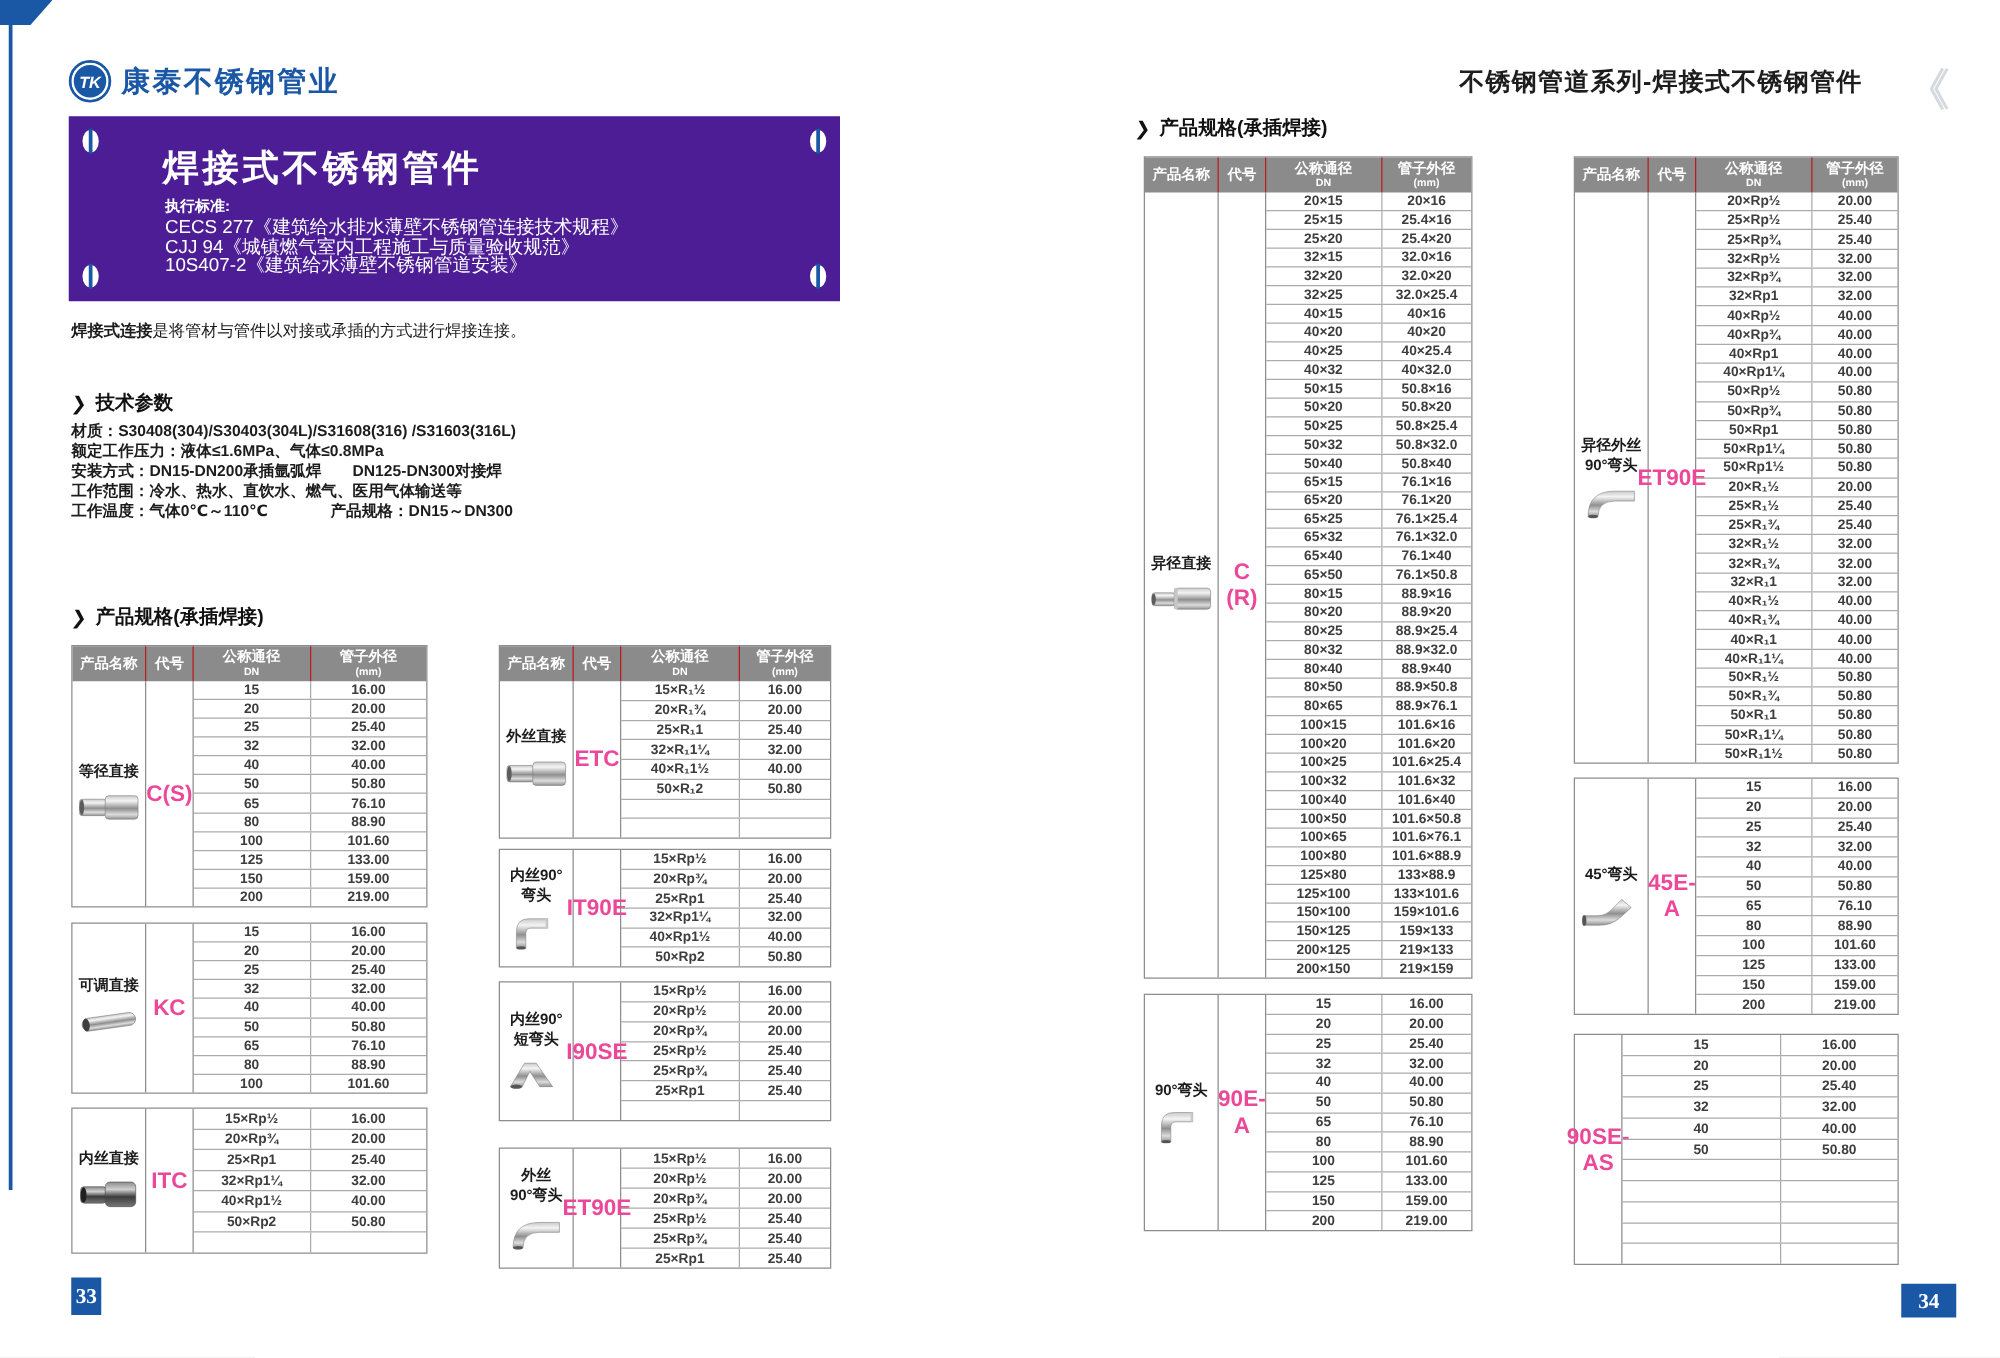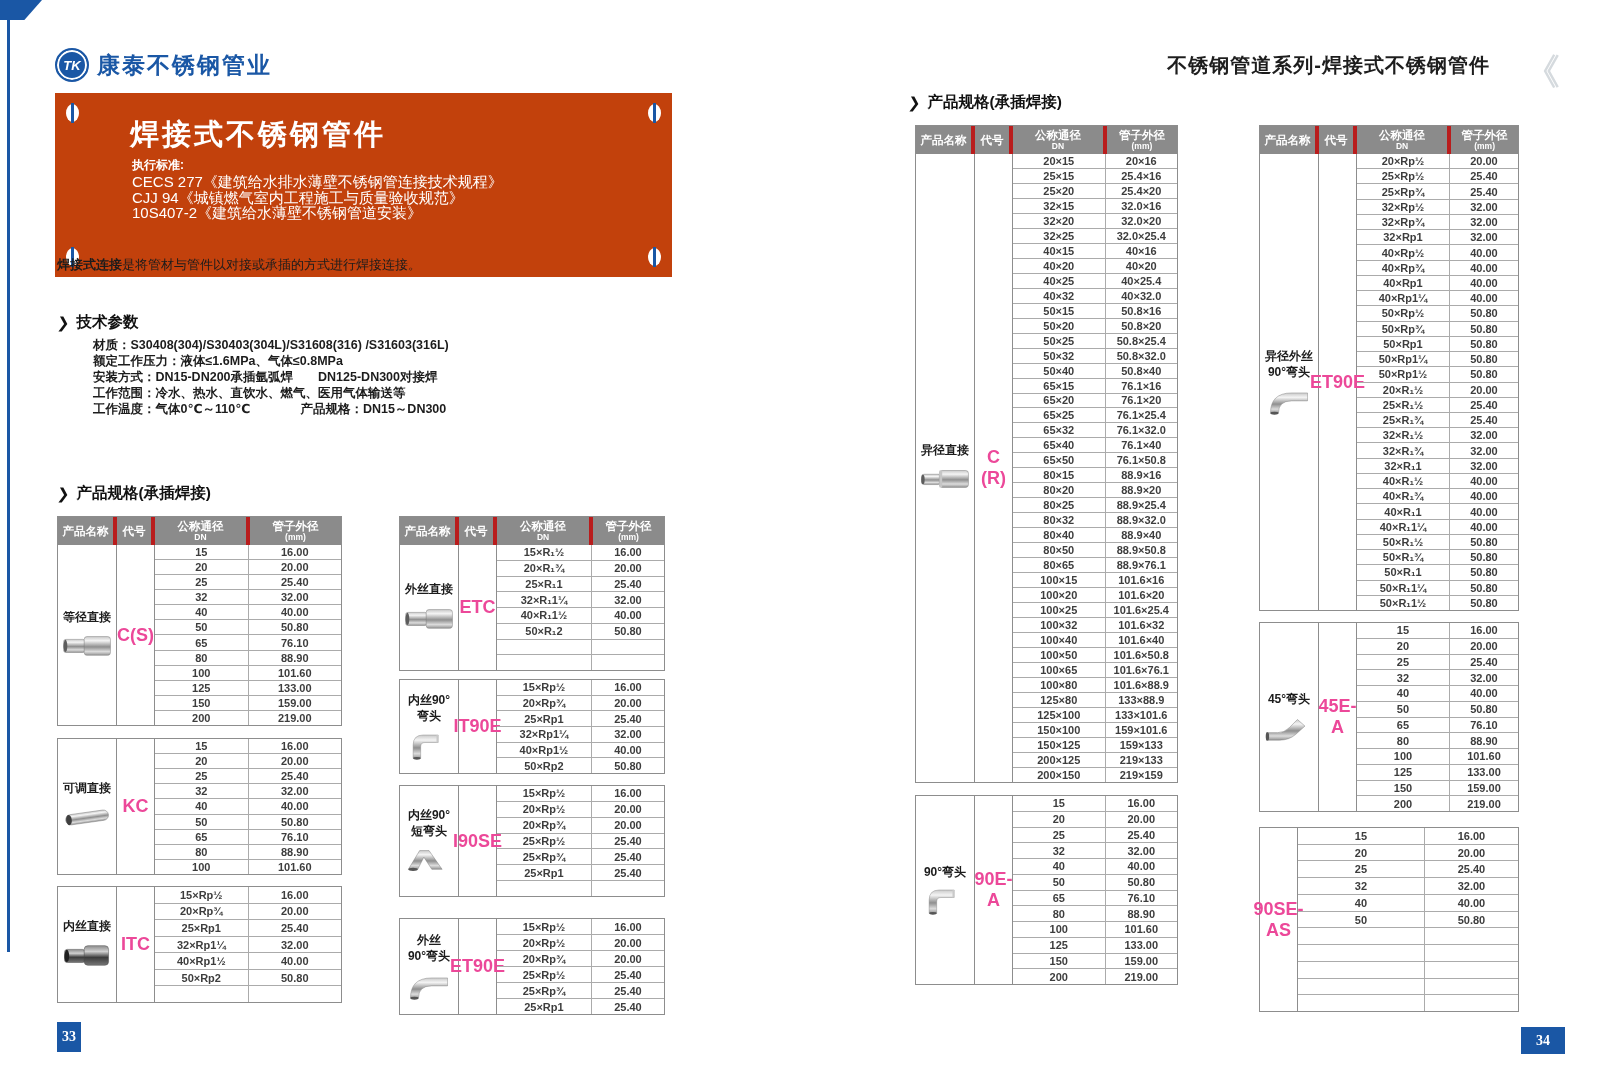--- a/index.html
+++ b/index.html
@@ -10,49 +10,49 @@
         clip-path:polygon(0 0,100% 0,58% 100%,0 100%);}
   .edge-line{position:absolute;left:7px;top:0;width:3px;height:952px;background:#1a57a5;}
   .p34-chev{position:absolute;left:1524px;top:48px;font-size:36px;color:#d5dade;font-weight:bold;}
   
   .logo{position:absolute;left:55px;top:48px;display:flex;align-items:center;gap:8px;}
   .logo-disc{width:30px;height:30px;border-radius:50%;background:#1a57a5;color:#fff;display:flex;
         align-items:center;justify-content:center;font-style:italic;font-weight:bold;font-size:13px;
         border:2px solid #1a57a5;box-shadow:inset 0 0 0 2px #fff;}
   .logo-text{font-size:23px;font-weight:bold;color:#1a57a5;letter-spacing:2px;}
   
-  .banner{position:absolute;left:55px;top:93px;width:617px;height:184px;background:#c2410c;color:#fff;}
+  .banner{position:absolute;left:55px;top:93px;width:617px;height:148px;background:#4c1d95;color:#fff;}
   .banner-title{position:absolute;left:75px;top:22px;font-size:29px;font-weight:bold;letter-spacing:3px;}
   .banner-std-label{position:absolute;left:77px;top:64px;font-size:12px;font-weight:bold;}
   .banner-stds{position:absolute;left:77px;top:81px;font-size:15px;line-height:15.5px;}
   .bean{position:absolute;width:13px;height:18px;background:#fff;border-radius:50%;}
   .bean::after{content:'';position:absolute;left:5px;top:-1px;bottom:-1px;width:3px;background:#1a57a5;}
   .bean.tl{left:11px;top:11px;} .bean.tr{right:11px;top:11px;}
   .bean.bl{left:11px;bottom:11px;} .bean.br{right:11px;bottom:11px;}
   
   .intro{position:absolute;left:57px;top:256px;font-size:13px;color:#1c1c1c;}
   .intro b{font-weight:bold;}
   .sec{position:absolute;font-size:15.5px;font-weight:bold;color:#111;display:flex;align-items:center;gap:7px;}
   .sec .mark{font-size:15px;font-weight:bold;transform:skewX(-6deg);}
   .sec-tech{left:57px;top:312px;}
   .sec-spec-l{left:57px;top:483px;}
   .sec-spec-r{left:908px;top:92px;}
-  .tech-lines{position:absolute;left:57px;top:337px;font-size:12.5px;font-weight:600;color:#1c1c1c;line-height:16px;margin-left:36px;}
+  .tech-lines{position:absolute;left:57px;top:337px;font-size:12.5px;font-weight:600;color:#1c1c1c;line-height:16px;}
   .p34-header{position:absolute;left:890px;top:52px;width:600px;text-align:right;font-size:20px;
         font-weight:bold;color:#1d1d1d;letter-spacing:1px;}
   
   .pgnum{position:absolute;background:#1a57a5;color:#fff;display:flex;align-items:center;justify-content:center;
-        font-family:"Liberation Serif","DejaVu Serif",serif;font-weight:bold;font-size:14px;}
+        font-family:"Liberation Serif","DejaVu Serif",serif;font-weight:bold;font-size:17px;}
   .pg33{left:57px;top:1022px;width:24px;height:30px;}
   .pg34{left:1521px;top:1027px;width:44px;height:27px;}
   
   .tbl{position:absolute;display:flex;flex-direction:column;border:1px solid #8d8d8d;background:#fff;box-sizing:border-box;}
   .thead{display:flex;height:28px;background:#8b8b8b;color:#fff;flex:none;}
   .th{display:flex;flex-direction:column;align-items:center;justify-content:center;font-weight:bold;
-        font-size:11.5px;line-height:1.1;border-right:4px solid #b91c1c;box-sizing:border-box;}
+        font-size:11.5px;line-height:1.1;border-right:1px solid #b91c1c;box-sizing:border-box;}
   .th small{font-size:8.5px;font-weight:bold;}
   .th.c1{width:59px;flex:none;} .th.c2{width:38px;flex:none;}
   .th.c3{flex:var(--f3,1);} .th.c4{flex:var(--f4,1);border-right:none;}
   .tb{display:flex;flex:1;min-height:0;}
   .pcell{width:59px;flex:none;border-right:1px solid #8d8d8d;display:flex;flex-direction:column;
         align-items:center;justify-content:center;gap:5px;box-sizing:border-box;padding:2px;}
   .pname{font-size:12px;font-weight:bold;color:#1c1c1c;text-align:center;white-space:pre-line;line-height:1.3;}
   .ccell{width:38px;flex:none;border-right:1px solid #8d8d8d;display:flex;align-items:center;justify-content:center;
         font-size:18px;font-weight:bold;color:#ec4899;text-align:center;white-space:pre-line;line-height:1.15;box-sizing:border-box;}
   .rows{flex:1;display:flex;flex-direction:column;}

